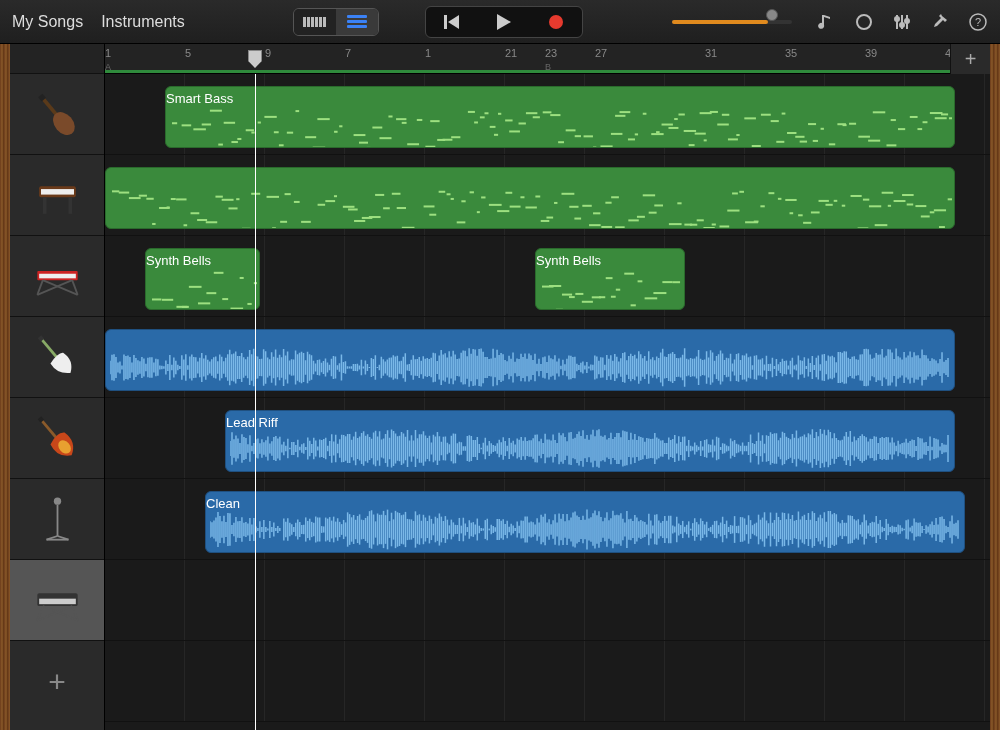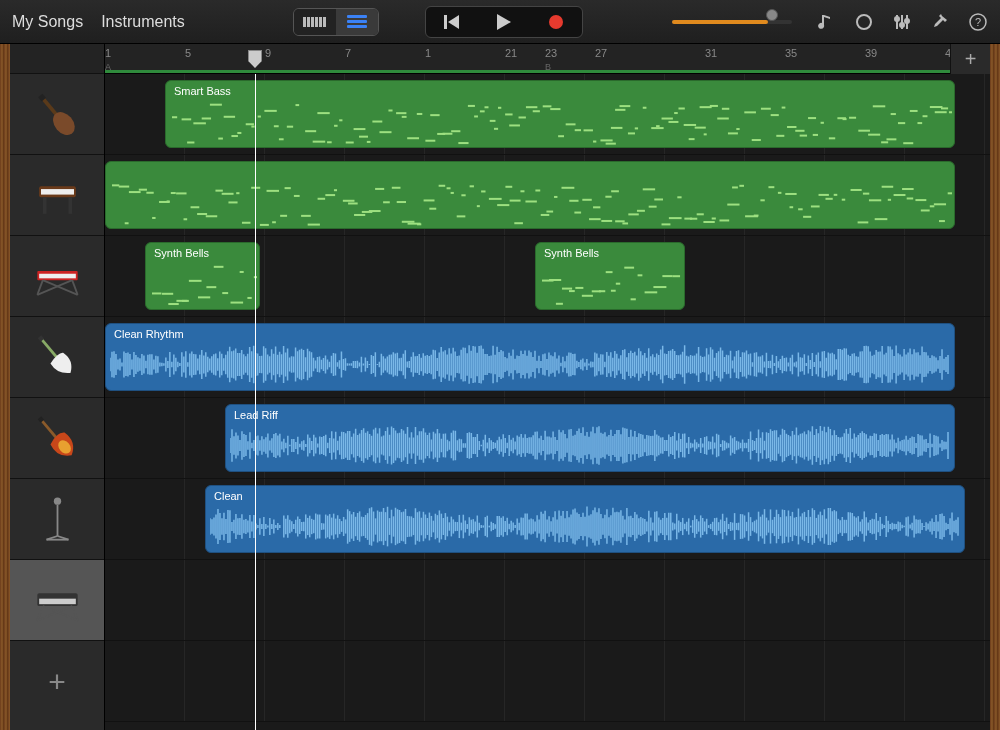--- a/index.html
+++ b/index.html
@@ -111,22 +111,22 @@
   .playhead-handle {
     position:absolute;top:6px;left:-7px;width:14px;height:18px;
     background:#ccc;border:1px solid #888;
     clip-path: polygon(0 0,100% 0,100% 60%,50% 100%,0 60%);
   }
   .track-lane {
     height:81px;border-bottom:1px solid #111;position:relative;
     background-image: repeating-linear-gradient(90deg,transparent 0,transparent 79px,#262626 79px,#262626 80px);
   }
   .region {
-    position:absolute;top:6px;bottom:6px;border-radius:6px;
-    padding:4px 8px;font-size:11px;color:#fff;
+    position:absolute;top:12px;bottom:6px;border-radius:6px;
+    padding:4px 0;font-size:13px;color:#fff;
     overflow:hidden;
   }
   .region.midi { background:#3a8a3c;border:1px solid #2a6a2c; }
   .region.audio { background:#2a6aa8;border:1px solid #1f5080; }
   .region-label { position:relative;z-index:2;display:block; }
   .midi-notes {
     position:absolute;left:4px;right:4px;top:18px;bottom:4px;
   }
   .wave {
     position:absolute;left:4px;right:4px;top:20px;bottom:6px;
@@ -615,21 +615,20 @@
                 <rect x="97.58310185185185" y="13.314986282578875" width="4.785065157750343" height="2" fill="#9de080"></rect>
                 <rect x="104.58564814814815" y="30.340192043895748" width="12.644761659807957" height="2" fill="#9de080"></rect>
                 <rect x="113.4104938271605" y="25.050582990397807" width="12.981310013717422" height="2" fill="#9de080"></rect>
                 <rect x="122.37708333333333" y="14.112825788751714" width="9.961376886145406" height="2" fill="#9de080"></rect>
                 <rect x="132.3048611111111" y="14.193587105624143" width="7.751628943758574" height="2" fill="#9de080"></rect>
               </svg></div>
           </div>
         </div>
         <div class="track-lane">
           <div class="region audio" style="left: 0px; width: 850px;">
-            <span class="region-label">Clean Rhythm</span>
             <div class="wave">
               <svg width="842" height="45" viewBox="0 0 842 45">
                 <line x1="0" y1="15.728240471561023" x2="0" y2="29.271759528438977" stroke="#7ab8e8" stroke-width="1.5"></line>
                 <line x1="2" y1="9.61786797483472" x2="2" y2="35.382132025165276" stroke="#7ab8e8" stroke-width="1.5"></line>
                 <line x1="4" y1="9.11140328992949" x2="4" y2="35.88859671007051" stroke="#7ab8e8" stroke-width="1.5"></line>
                 <line x1="6" y1="12.045029657122894" x2="6" y2="32.954970342877104" stroke="#7ab8e8" stroke-width="1.5"></line>
                 <line x1="8" y1="17.49883192733183" x2="8" y2="27.50116807266817" stroke="#7ab8e8" stroke-width="1.5"></line>
                 <line x1="10" y1="16.558341339439664" x2="10" y2="28.441658660560336" stroke="#7ab8e8" stroke-width="1.5"></line>
                 <line x1="12" y1="20.447157214303054" x2="12" y2="24.552842785696946" stroke="#7ab8e8" stroke-width="1.5"></line>
                 <line x1="14" y1="9.43043794706727" x2="14" y2="35.56956205293273" stroke="#7ab8e8" stroke-width="1.5"></line>

